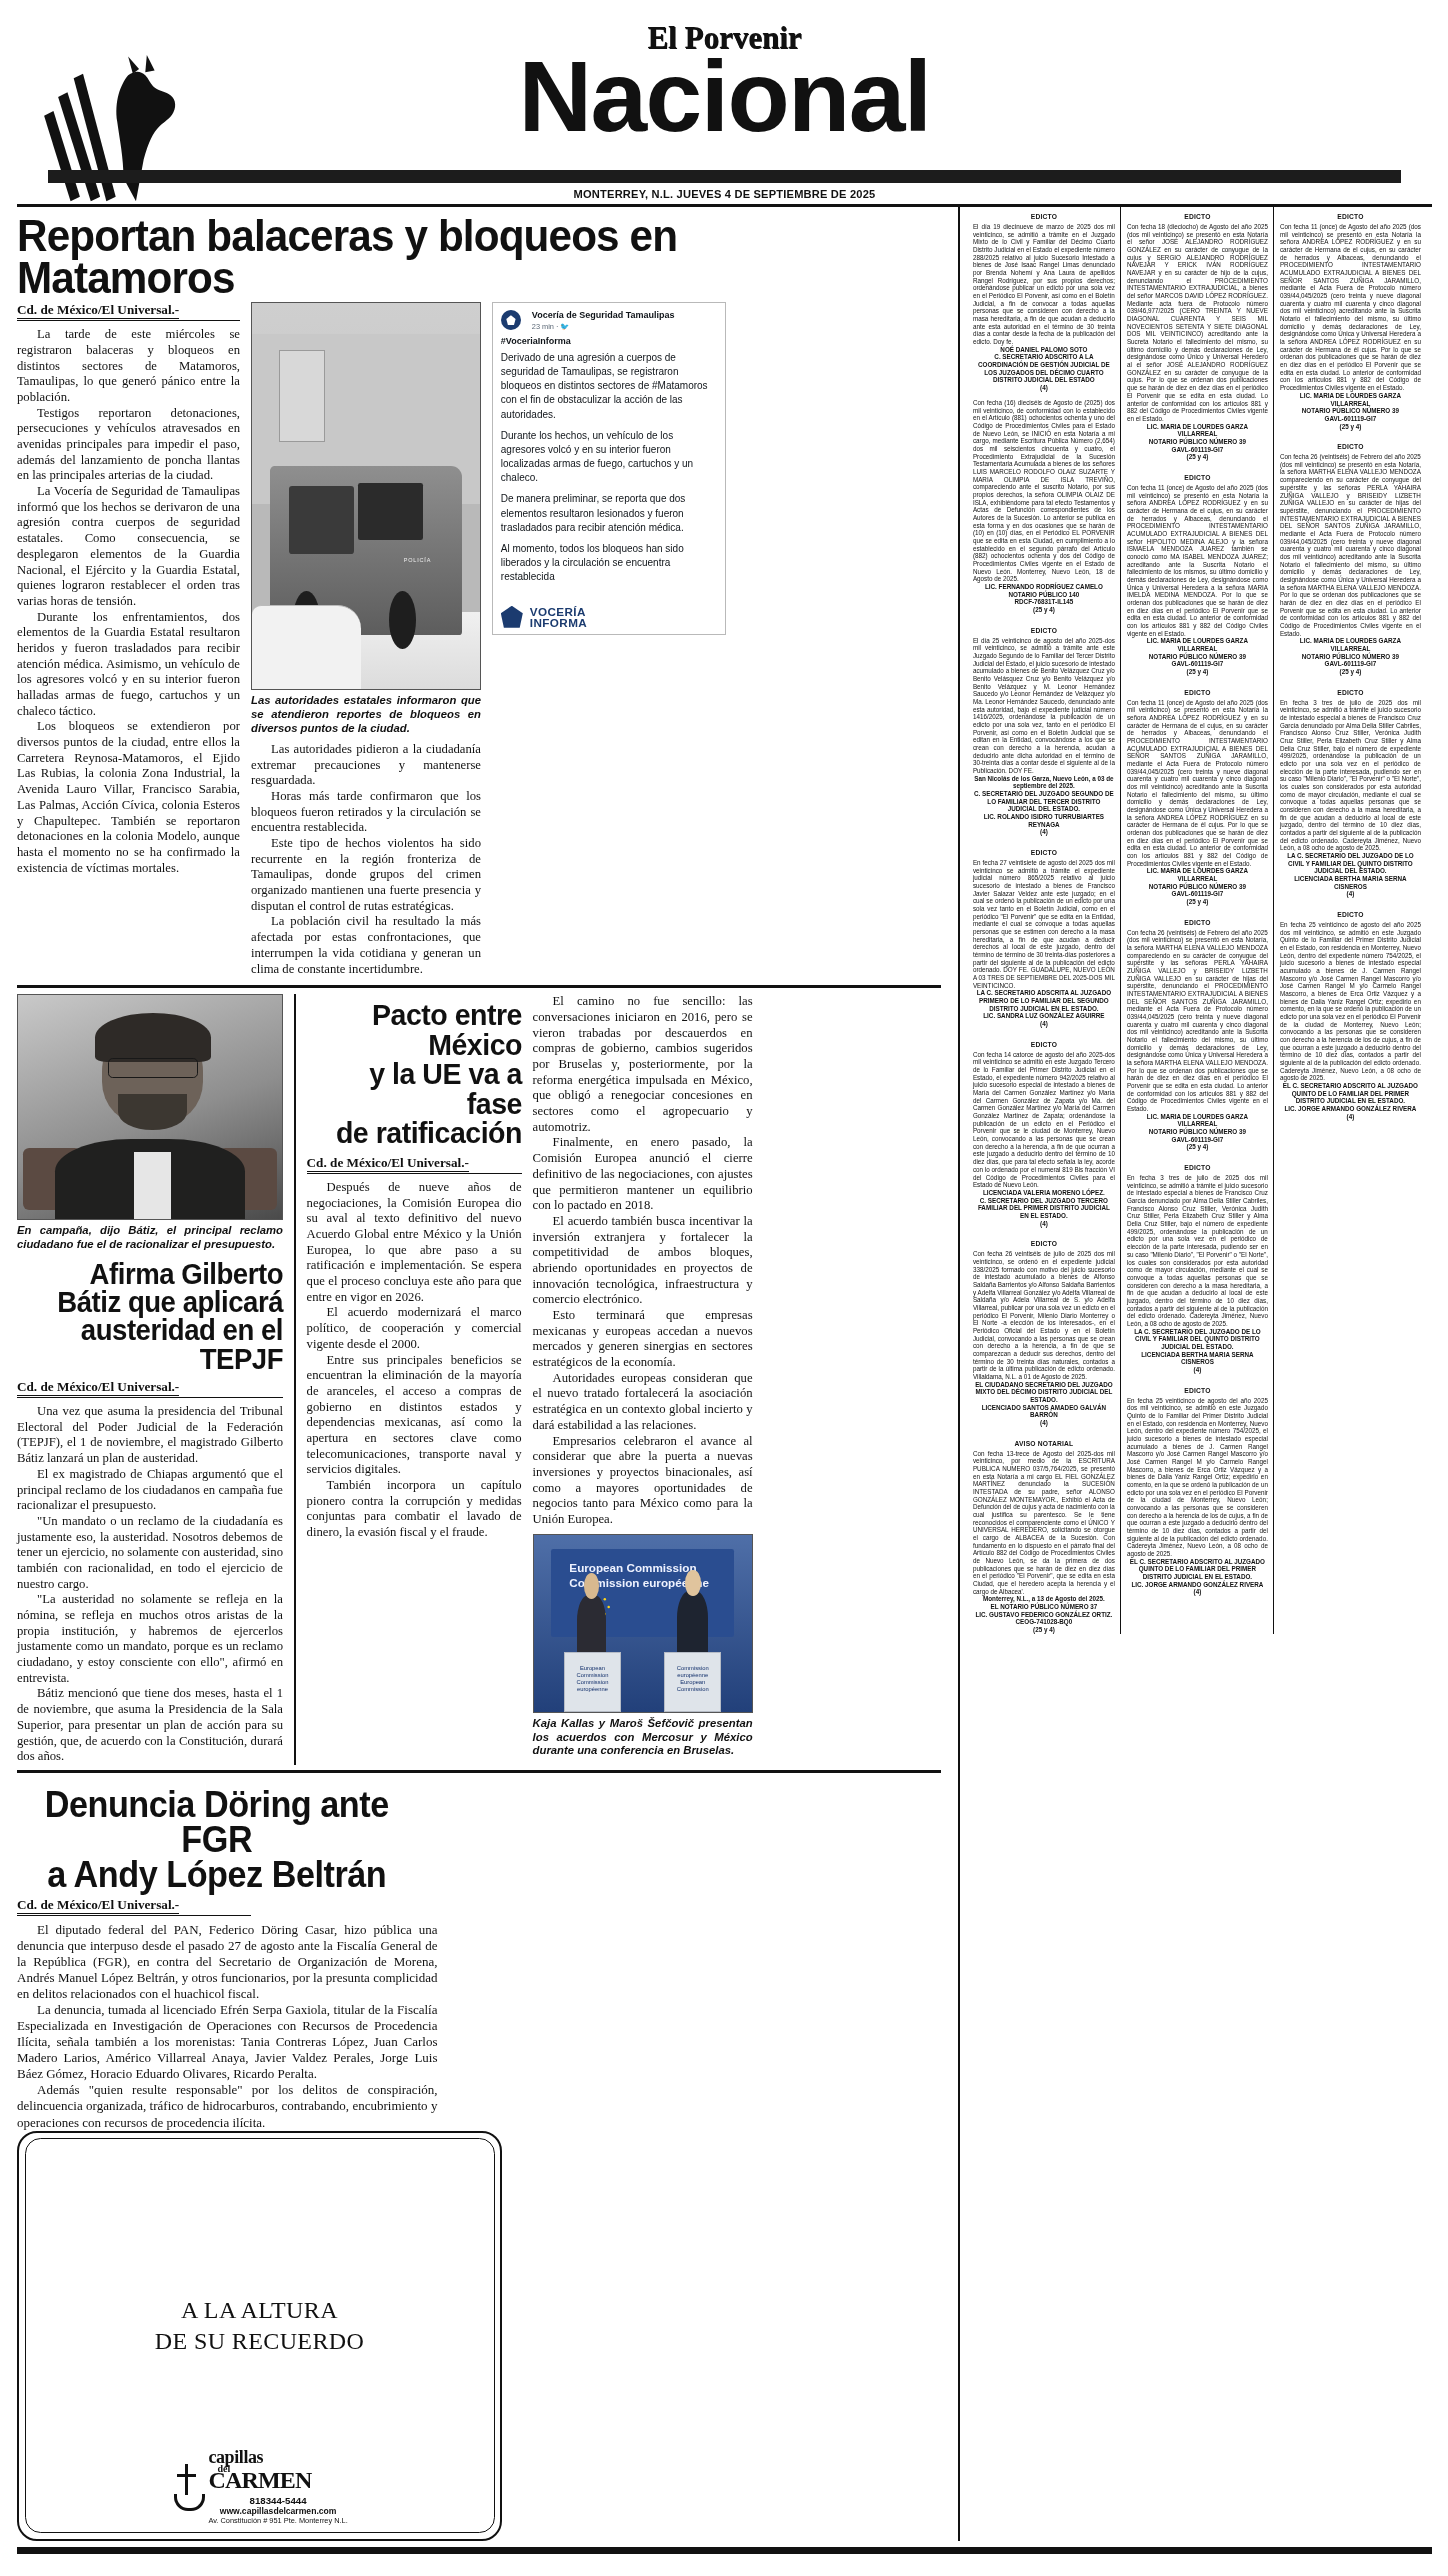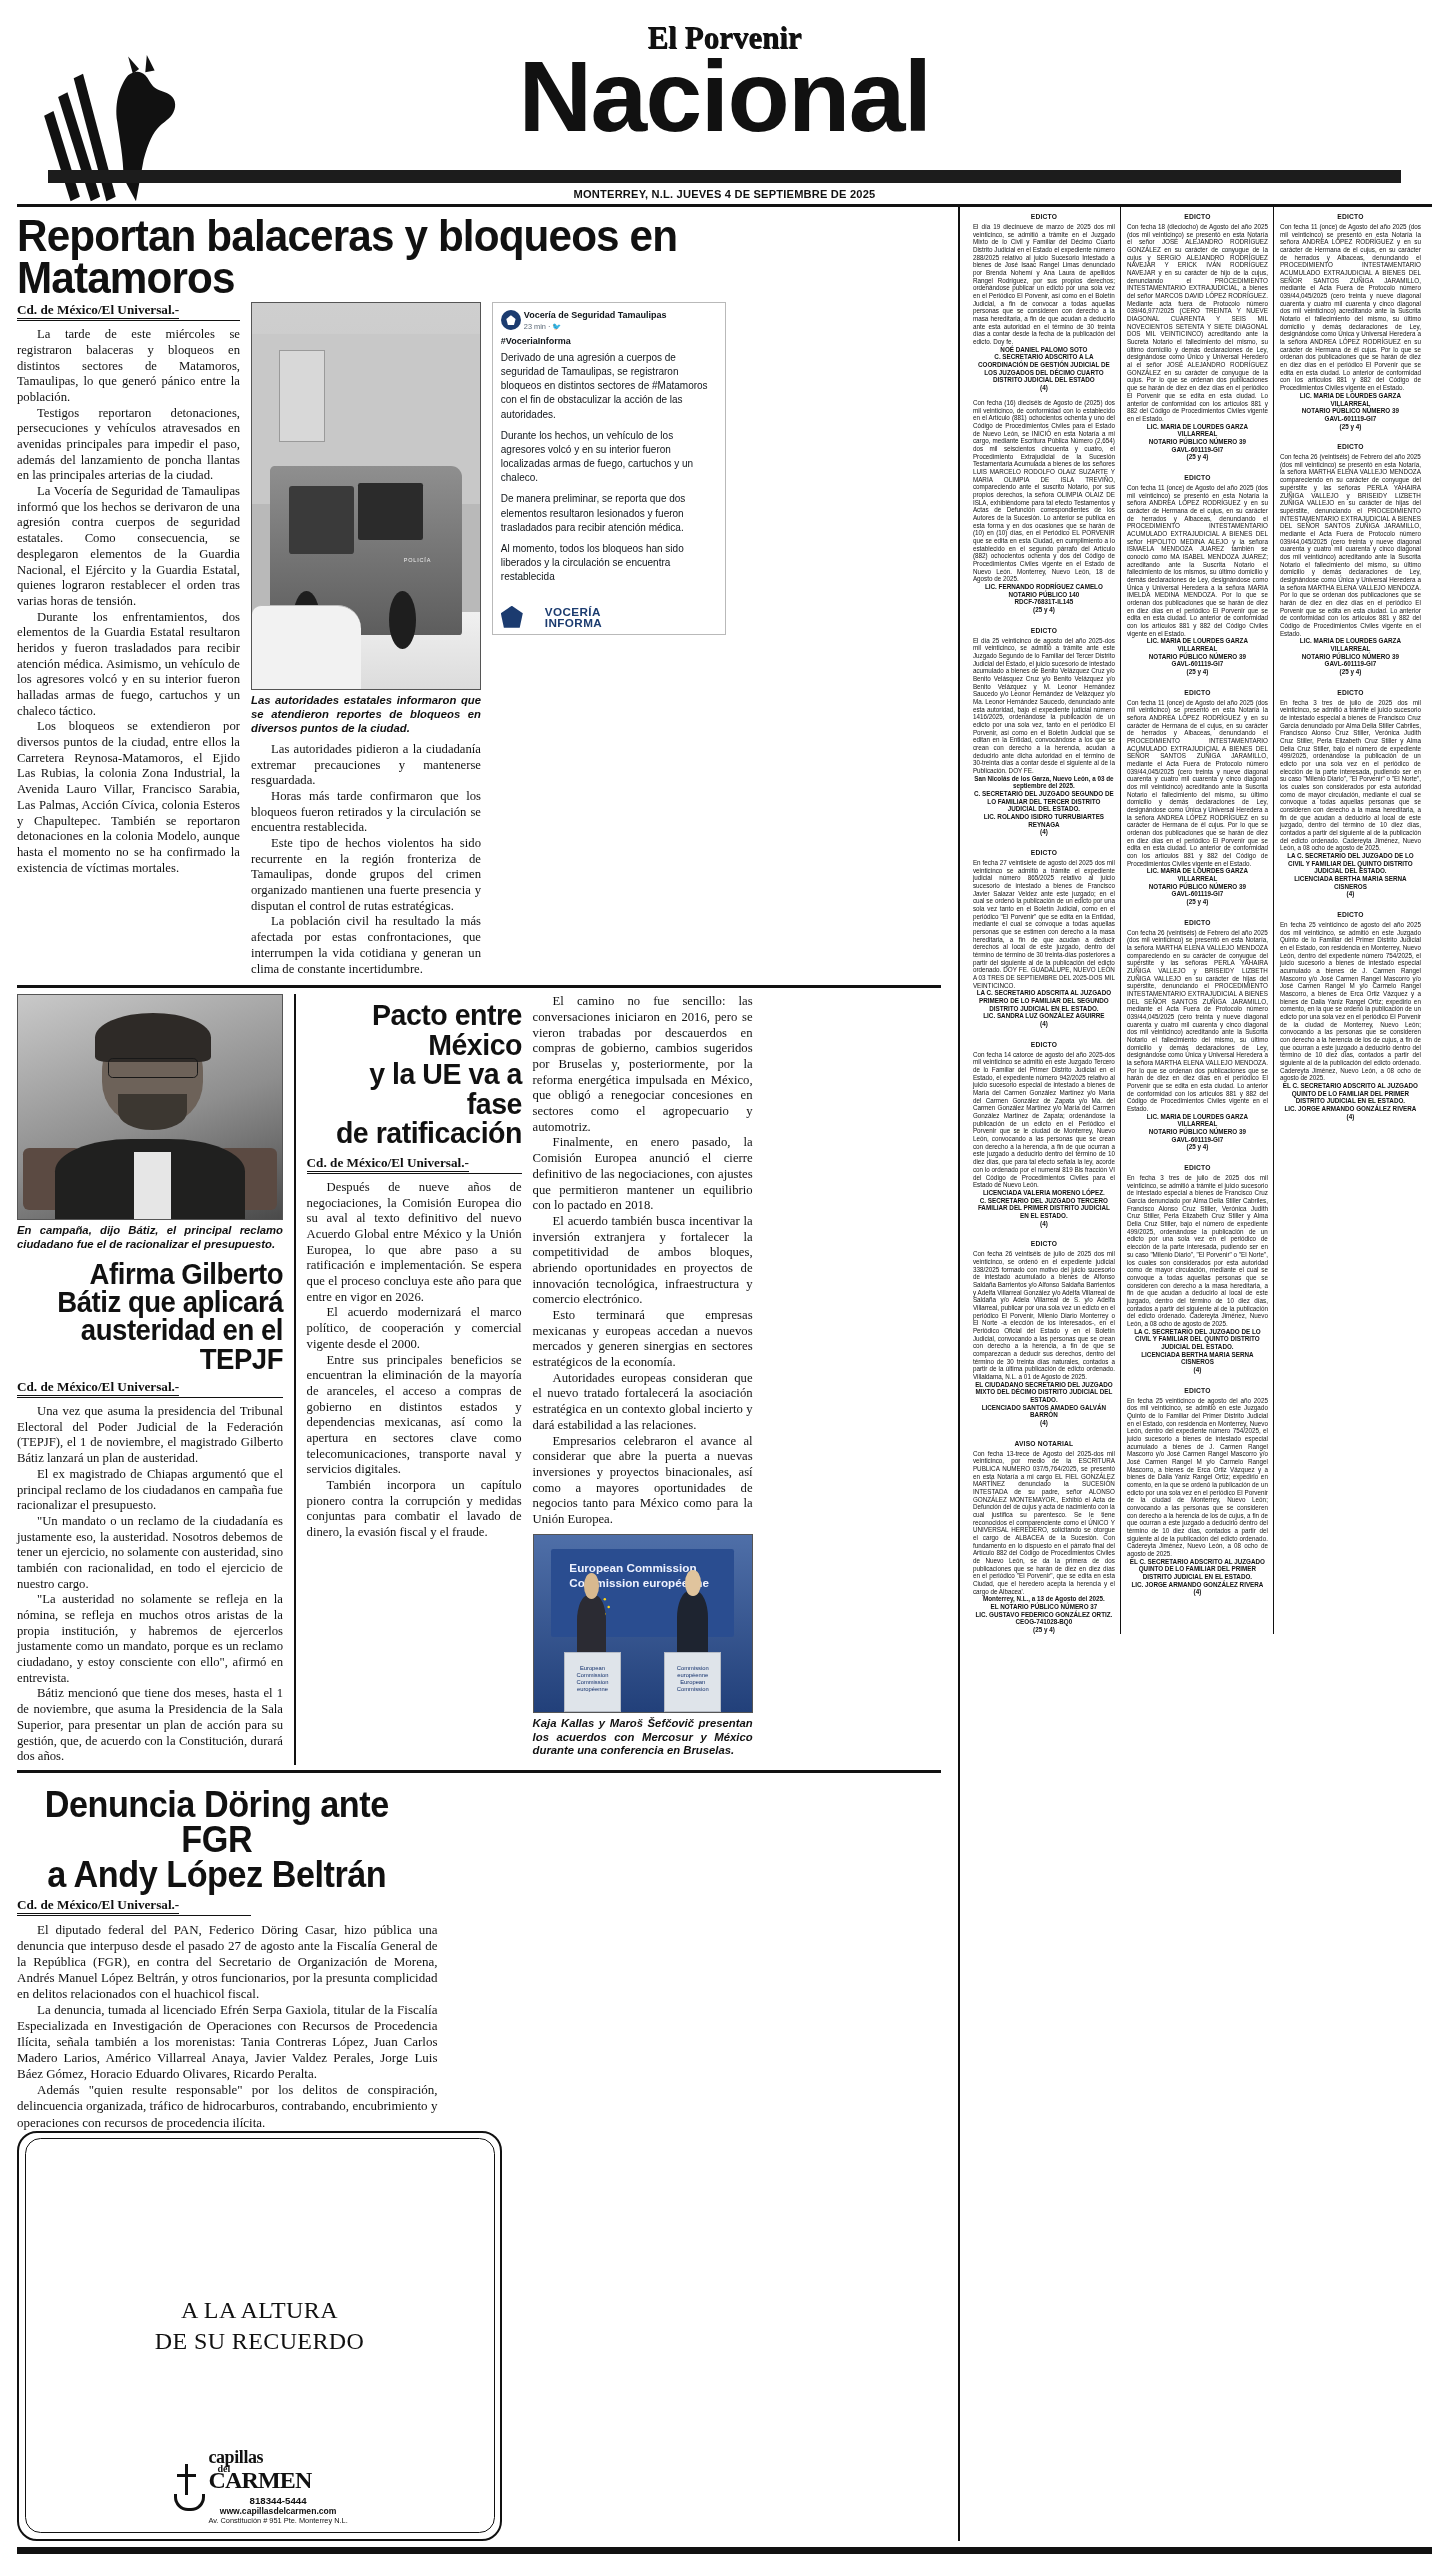--- a/index.html
+++ b/index.html
@@ -116,30 +116,30 @@
   .ph-eu-p1 { position:absolute; left:20%; bottom:30%; width:13%; height:36%; background:#2b2b33; border-radius:40% 40% 0 0; }
   .ph-eu-p1 .hd { position:absolute; left:24%; top:-34%; width:52%; height:40%; background:#d8b98f; border-radius:50%; }
   .ph-eu-p2 { position:absolute; right:20%; bottom:30%; width:14%; height:38%; background:#1e2430; border-radius:40% 40% 0 0; }
   .ph-eu-p2 .hd { position:absolute; left:26%; top:-32%; width:50%; height:38%; background:#e0c49d; border-radius:50%; }
 
   
   .social {
     border:0.8px solid #b9b9b9; background:#fff; padding:7px 7.8px 6.2px 7.8px;
     font-family:"Liberation Sans", sans-serif; margin:0 0 6.2px 0;
   }
-  .social-hd { display:flex; align-items:flex-start; gap:3px; }
+  .social-hd { display:flex; align-items:flex-start; gap:11px; }
   .social-av { width:20px; height:20px; border-radius:50%; background:#1b3b6f; flex:0 0 20px; position:relative; }
   .social-av::after { content:""; position:absolute; left:5.5px; top:4.7px; width:9.3px; height:10px;
                       background:#fff; clip-path:polygon(50% 0,100% 38%,82% 100%,18% 100%,0 38%); }
   .social-name { font-size:9px; font-weight:bold; color:#0f1419; line-height:1.15; }
   .social-time { font-size:7.4px; color:#5b6876; margin-top:0.8px; }
   .social-tag { font-size:9px; font-weight:bold; color:#0f1419; margin:5.5px 0 4.7px 0; }
   .social-body { font-size:10px; line-height:1.42; color:#0f1419; }
   .social-body p { margin:0 0 7px 0; }
-  .social-logo { margin-top:21px; display:flex; align-items:center; gap:22px; }
+  .social-logo { margin-top:21px; display:flex; align-items:center; gap:7px; }
   .social-logo .mark { width:22px; height:22px; background:#1b3b6f; clip-path:polygon(50% 0,100% 34%,86% 100%,14% 100%,0 34%); }
   .social-logo .ltxt { font-family:"Liberation Sans",sans-serif; font-weight:bold; line-height:0.95; color:#1b3b6f; }
   .social-logo .ltxt b { display:block; font-size:11.7px; letter-spacing:0.4px; }
   .social-logo .ltxt i { display:block; font-size:11.7px; font-style:normal; letter-spacing:0.4px; }
 
   
   .sec-head {
     font-family:"Liberation Sans", sans-serif;
     font-weight:bold; line-height:0.98; letter-spacing:-0.5px;
     transform:scaleX(0.95); transform-origin:left;

